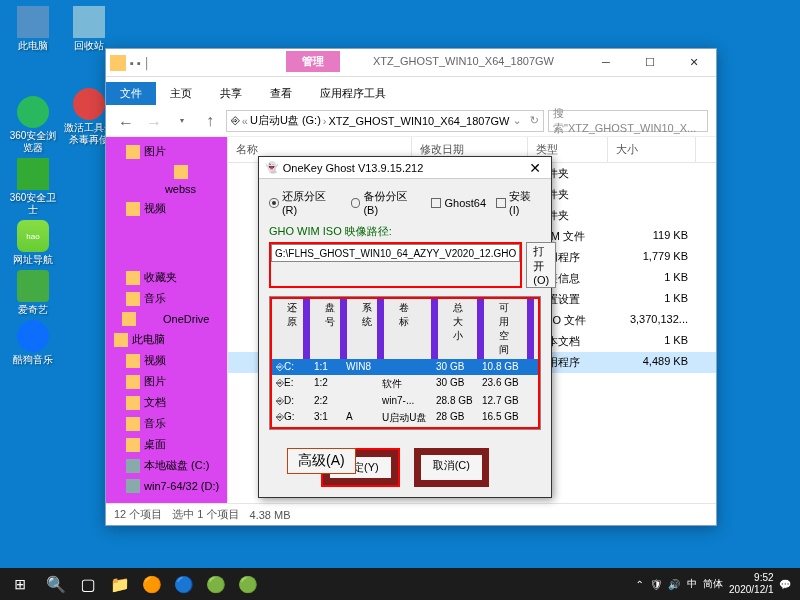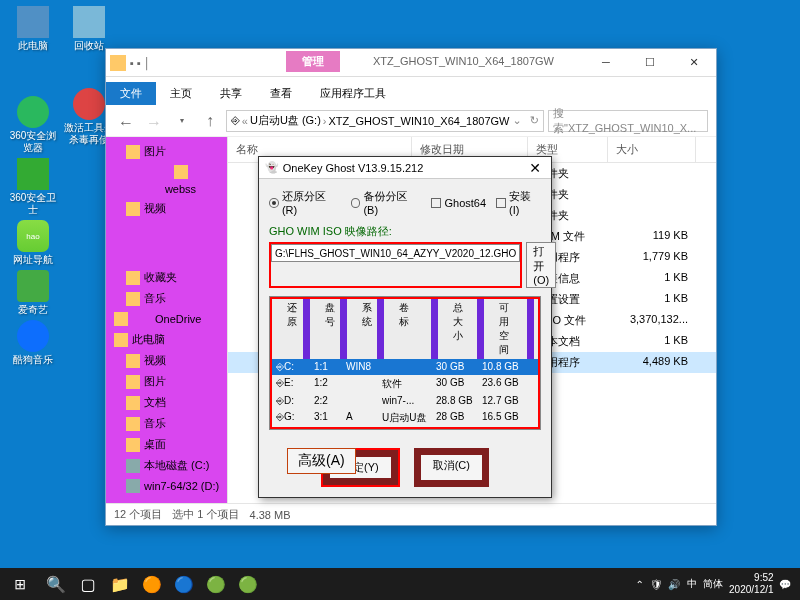--- a/index.html
+++ b/index.html
@@ -192,21 +192,21 @@
           <span>视频</span>
         </div>
         <div class="sidebar-item" style="padding-left: 20px; margin-top: 48px;">
           <span class="sidebar-icon ico-folder"></span>
           <span>收藏夹</span>
         </div>
         <div class="sidebar-item" style="padding-left: 20px;">
           <span class="sidebar-icon ico-folder"></span>
           <span>音乐</span>
         </div>
-        <div class="sidebar-item" style="padding-left: 8px; gap: 27px;">
+        <div class="sidebar-item" style="padding-left: 16px; gap: 27px;">
           <span class="sidebar-icon ico-folder"></span>
           <span>OneDrive</span>
         </div>
         <div class="sidebar-item" style="padding-left: 8px;">
           <span class="sidebar-icon ico-folder"></span>
           <span>此电脑</span>
         </div>
         <div class="sidebar-item" style="padding-left: 20px;">
           <span class="sidebar-icon ico-folder"></span>
           <span>视频</span>

